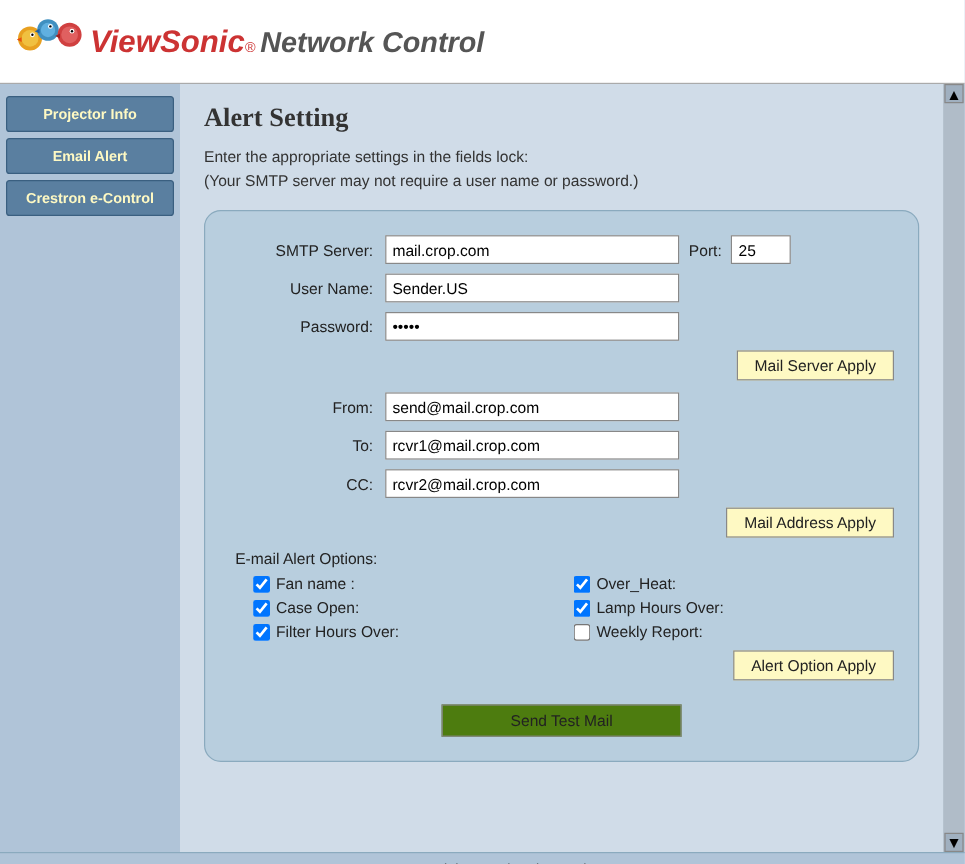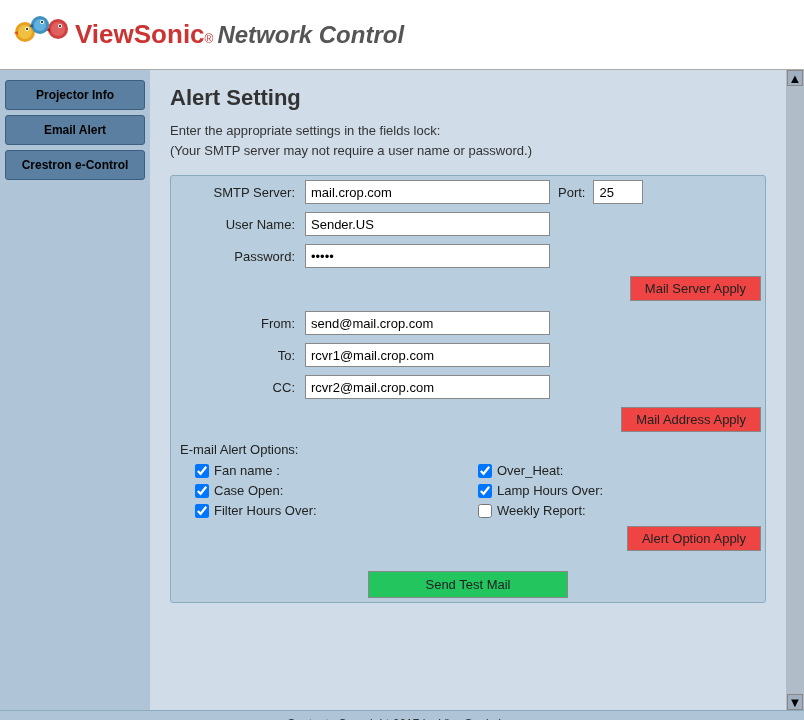--- a/index.html
+++ b/index.html
@@ -36,21 +36,21 @@
       width: 150px;
       background: #b0c4d8;
       padding: 10px 5px;
       display: flex;
       flex-direction: column;
       gap: 5px;
       flex-shrink: 0;
     }
     .sidebar-btn {
       background: #5a7fa0;
-      color: #000000;
+      color: #fef9c3;
       border: 1px solid #3a5f80;
       padding: 7px 5px;
       cursor: pointer;
       text-align: center;
       font-size: 12px;
       font-weight: bold;
       border-radius: 3px;
     }
 
     
@@ -59,35 +59,36 @@
       background: #d0dce8;
       padding: 15px 20px;
       overflow-y: auto;
     }
 
     #page-title {
       font-size: 22px;
       font-weight: bold;
       color: #333;
       margin-bottom: 10px;
+      font-family: Liberation Serif, serif;
     }
 
     #intro-text {
       color: #333;
       margin-bottom: 15px;
       font-size: 13px;
       line-height: 1.5;
     }
 
     
     #form-panel {
       background: #b8cede;
       border: 1px solid #8aaabe;
-      padding: 4px;
-      border-radius: 3px;
+      padding: 20px;
+      border-radius: 14px;
       max-width: 650px;
     }
 
     .form-row {
       display: flex;
       align-items: center;
       margin-bottom: 8px;
     }
 
     .form-label {
@@ -115,21 +116,21 @@
       width: 50px;
     }
 
     .port-label {
       margin: 0 8px;
       font-size: 13px;
       color: #222;
     }
 
     .apply-btn {
-      background: #ef4444;
+      background: #fef9c3;
       border: 1px solid #888;
       padding: 4px 14px;
       cursor: pointer;
       font-size: 13px;
       color: #222;
       margin-left: auto;
       display: block;
     }
 
     .apply-row {
@@ -163,21 +164,21 @@
     }
 
     .checkbox-item input[type="checkbox"] {
       width: 14px;
       height: 14px;
       cursor: pointer;
     }
 
     
     #send-test-btn {
-      background: #22c55e;
+      background: #4d7c0f;
       border: 1px solid #888;
       padding: 5px 20px;
       cursor: pointer;
       font-size: 13px;
       color: #222;
       margin: 10px auto 0 auto;
       display: block;
       width: 200px;
     }
 
@@ -202,20 +203,21 @@
 
     .viewsonic-brand {
       display: flex;
       align-items: baseline;
       gap: 0;
     }
     .brand-view {
       color: #cc3333;
       font-size: 26px;
       font-weight: bold;
+      font-style: italic;
     }
     .brand-reg {
       font-size: 12px;
       color: #cc3333;
       vertical-align: super;
       font-style: normal;
     }
     .brand-network-control {
       color: #555;
       font-size: 24px;

